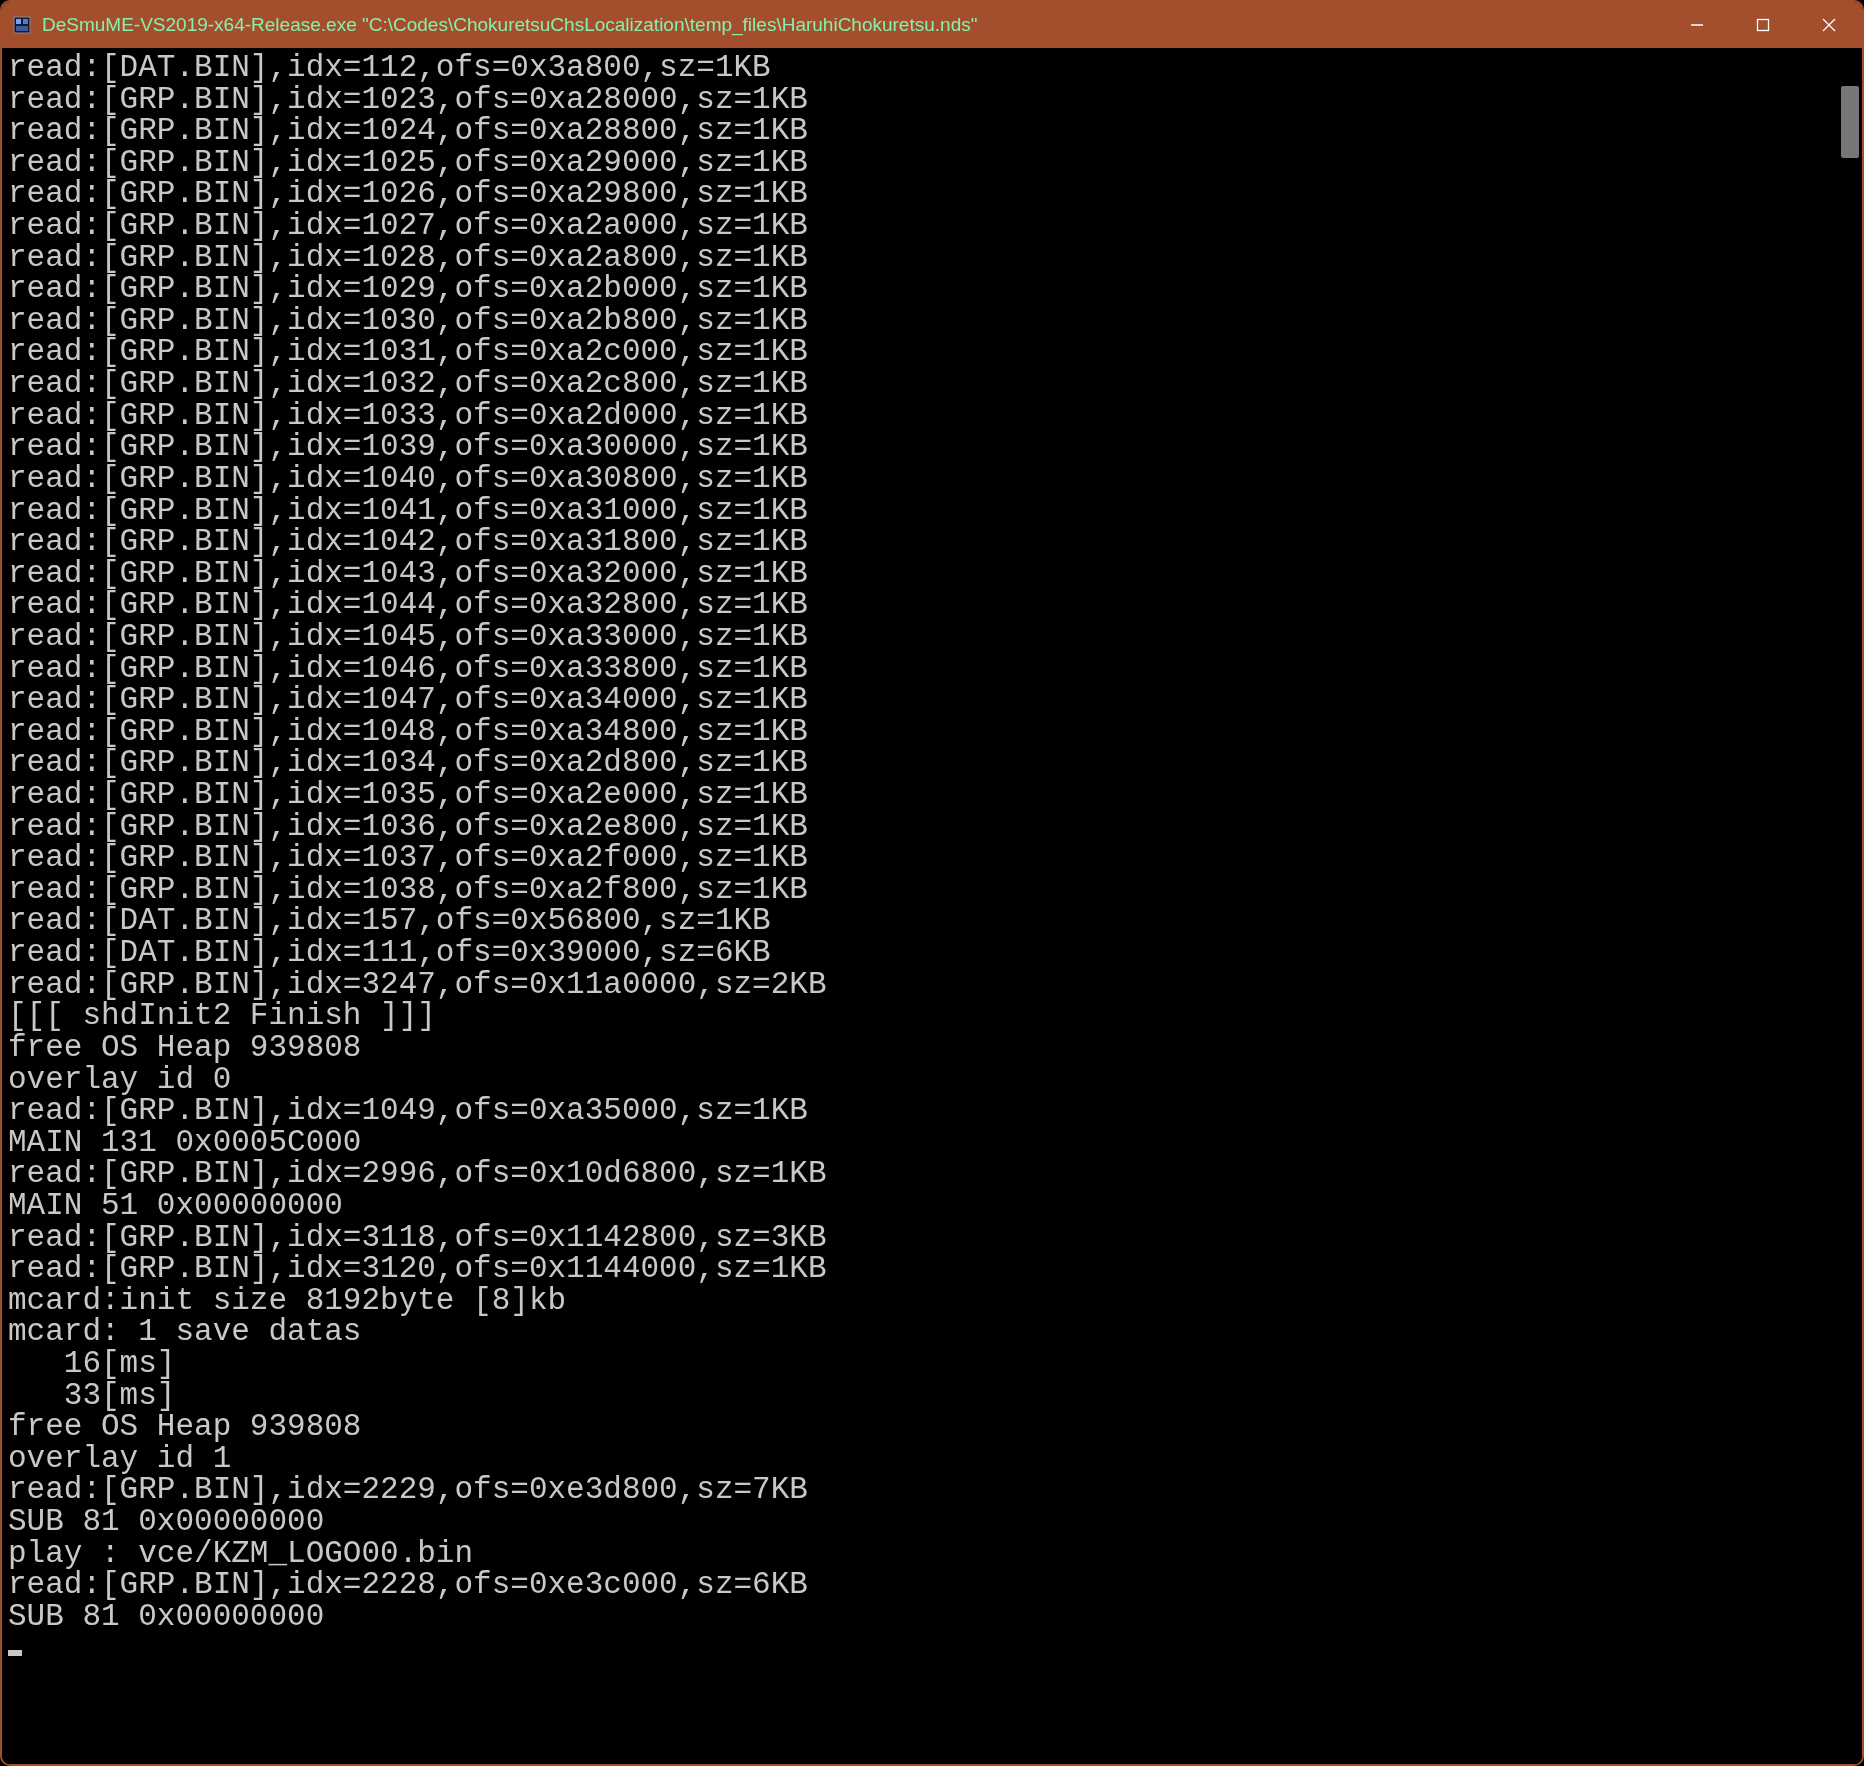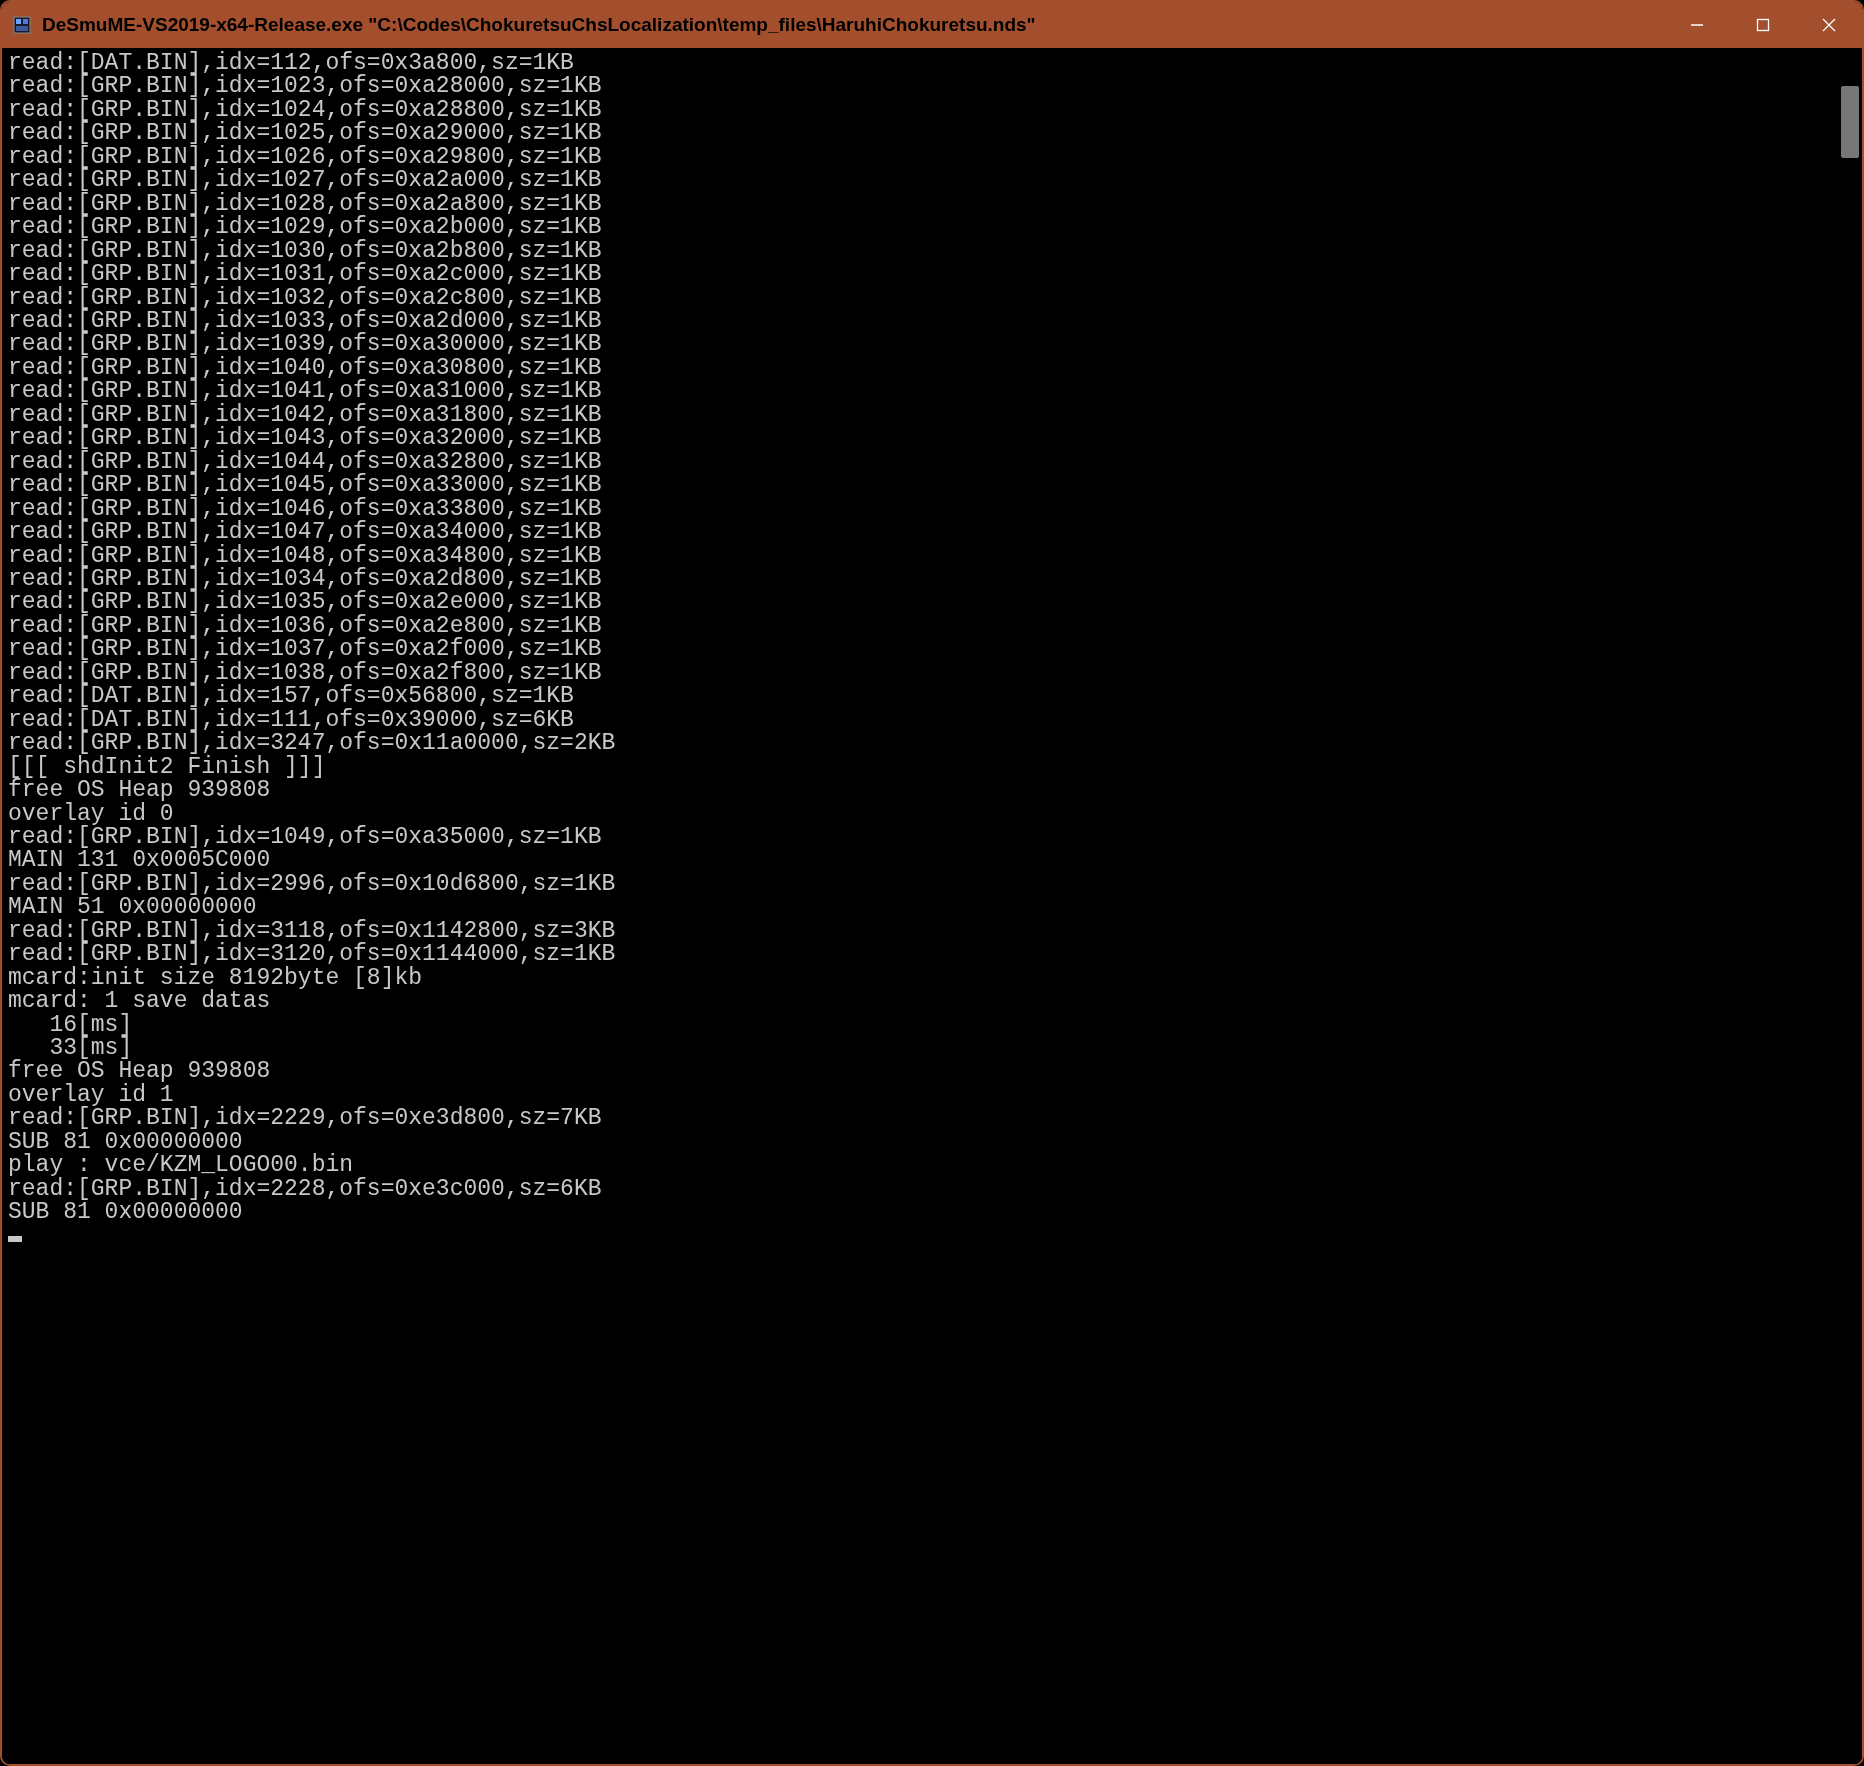--- a/index.html
+++ b/index.html
@@ -17,23 +17,22 @@
     flex-direction: column;
     position: relative;
   }
 
   .titlebar {
     background: #a34f2e;
     height: 46px;
     display: flex;
     align-items: center;
     padding-left: 10px;
-    color: #000000;
+    color: #86efac;
     flex: 0 0 auto;
-    font-weight: bold;
   }
   .titlebar .app-icon {
     width: 20px;
     height: 20px;
     margin-right: 10px;
     flex: 0 0 auto;
     display: flex;
     align-items: center;
     justify-content: center;
   }
@@ -63,21 +62,21 @@
     flex: 1 1 auto;
     display: flex;
     background: #000;
     overflow: hidden;
   }
   .console {
     flex: 1 1 auto;
     padding: 4px 6px 6px 6px;
     color: #c8c8c8;
     font-family: "NSimSun", "SimSun", "Courier New", monospace;
-    font-size: 23px;
+    font-size: 31px;
     line-height: 1.02;
     white-space: pre;
     overflow: hidden;
   }
   .console .line { display: block; }
   .cursor {
     display: inline-block;
     width: 14px;
     height: 6px;
     background: #c8c8c8;

